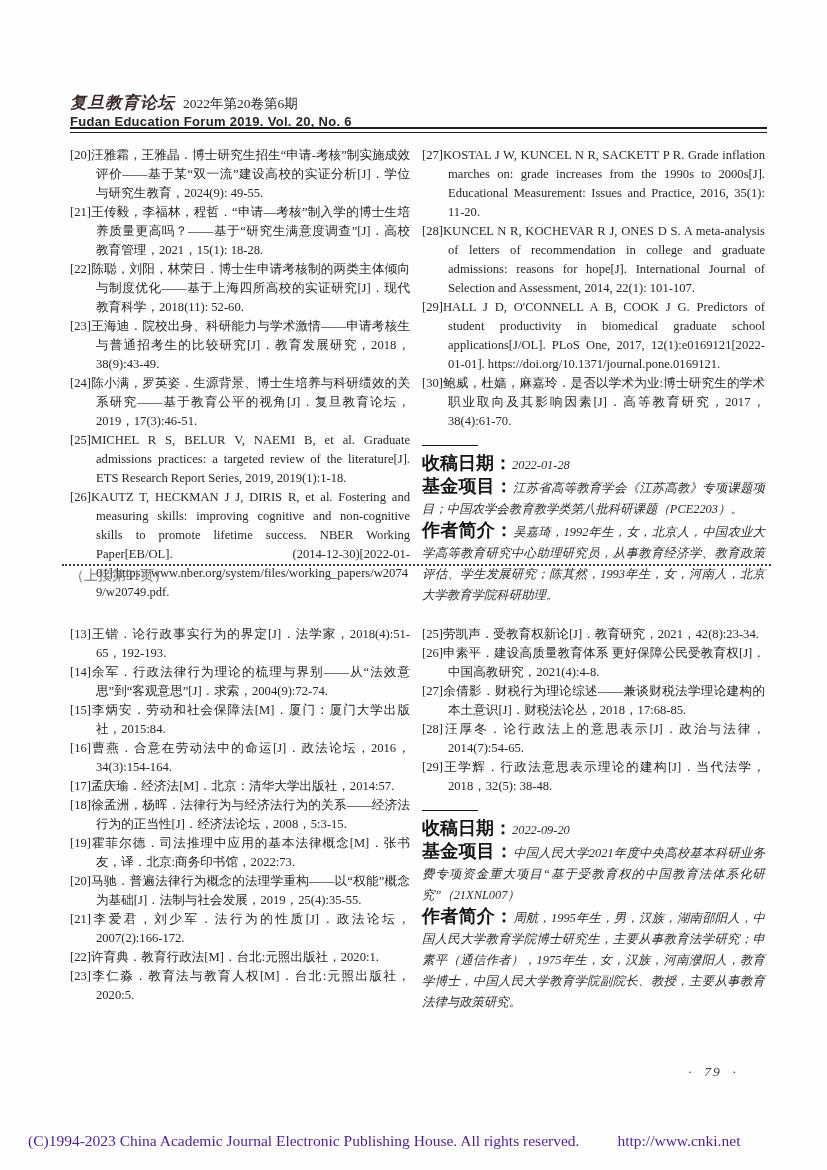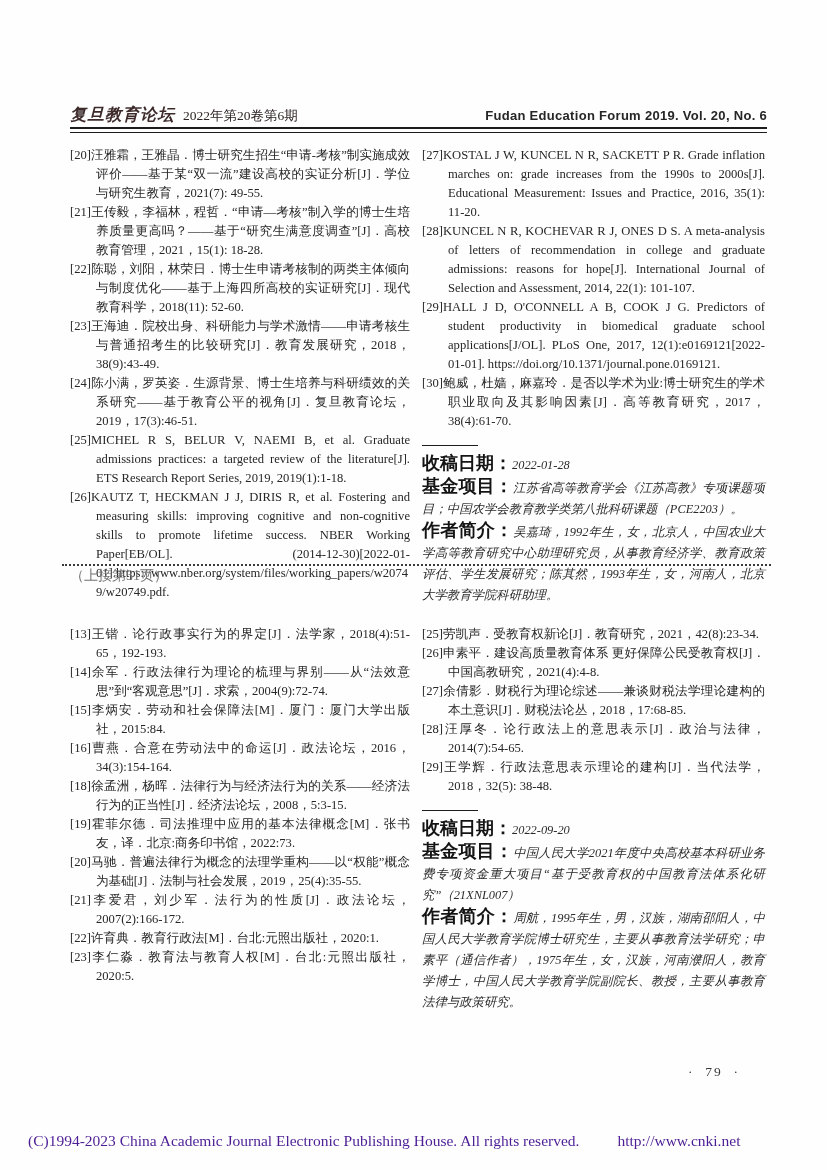--- a/index.html
+++ b/index.html
@@ -1,22 +1,22 @@
 <!DOCTYPE html>
 <html><head>
 <meta charset="utf-8">
 <style>
   html,body{margin:0;padding:0;}
   body{
     width:827px;height:1170px;position:relative;background:#fefefe;
     font-family:"Liberation Serif","DejaVu Serif",serif;color:#2b2b2b;
     overflow:hidden;
   }
-  .header{position:absolute;left:70px;right:60px;top:104px;display:flex;
-    justify-content:space-between;align-items:baseline;}
+  .header{position:absolute;left:70px;right:60px;top:92px;display:flex;
+    justify-content:space-between;align-items:baseline;flex-direction:column;}
   .hdr-cn{font-size:13.5px;color:#2e2424;}
   .hdr-cn .jname{font-weight:bold;font-style:italic;font-size:16.5px;letter-spacing:1px;margin-right:8px;color:#3d2b2b;}
   .hdr-en{font-family:"Liberation Sans","DejaVu Sans",sans-serif;font-weight:bold;
     font-size:13px;color:#262626;letter-spacing:.3px;}
   .rule-thick{position:absolute;left:70px;right:60px;top:127px;height:0;border-top:2.5px solid #1c1c1c;}
   .rule-thin{position:absolute;left:70px;right:60px;top:132px;height:0;border-top:1px solid #1c1c1c;}
 
   .col{position:absolute;width:340px;font-size:12.6px;line-height:19px;
     text-align:justify;color:#262626;}
   .ref{margin:0;padding-left:26px;text-indent:-26px;overflow-wrap:anywhere;}
@@ -30,39 +30,39 @@
   .shortrule{width:56px;border-top:1.6px solid #1c1c1c;margin:0 0 7px 0;height:0;}
   .note{margin:0;font-style:italic;line-height:21px;font-size:12.4px;color:#2a2a2a;overflow-wrap:anywhere;}
   .note-label{font-style:normal;font-weight:bold;
     font-family:"Liberation Sans","DejaVu Sans",sans-serif;font-size:18px;color:#141414;}
 
   .divider{position:absolute;left:62px;right:56px;top:564px;height:0;
     border-top:2px dotted #3a3a3a;}
   .cont-note{position:absolute;left:70px;top:567px;font-size:14px;color:#737373;}
 
   .page-num{position:absolute;left:688px;top:1064px;font-size:13.5px;color:#3a3a3a;
-    letter-spacing:2px;white-space:pre;}
+    letter-spacing:2px;white-space:pre;font-style:italic;}
   .footer{position:absolute;left:28px;top:1132px;right:20px;
     color:#4c1d95;font-size:15.5px;white-space:nowrap;}
   .footer .url{margin-left:38px;}
 </style>
 </head>
 <body>
 
 <div class="header">
   <div class="hdr-cn">
     <span class="jname">复旦教育论坛</span><span>2022年第20卷第6期</span>
   </div>
   <div class="hdr-en">Fudan Education Forum 2019. Vol. 20, No. 6</div>
 </div>
 <div class="rule-thick"></div>
 <div class="rule-thin"></div>
 
 <div class="col s1-left">
-    <p class="ref">[20]汪雅霜，王雅晶．博士研究生招生“申请-考核”制实施成效评价——基于某“双一流”建设高校的实证分析[J]．学位与研究生教育，2021(7): 49-55.</p>
+    <p class="ref">[20]汪雅霜，王雅晶．博士研究生招生“申请-考核”制实施成效评价——基于某“双一流”建设高校的实证分析[J]．学位与研究生教育，2024(9): 49-55.</p>
     <p class="ref">[21]王传毅，李福林，程哲．“申请—考核”制入学的博士生培养质量更高吗？——基于“研究生满意度调查”[J]．高校教育管理，2021，15(1): 18-28.</p>
     <p class="ref">[22]陈聪，刘阳，林荣日．博士生申请考核制的两类主体倾向与制度优化——基于上海四所高校的实证研究[J]．现代教育科学，2018(11): 52-60.</p>
     <p class="ref">[23]王海迪．院校出身、科研能力与学术激情——申请考核生与普通招考生的比较研究[J]．教育发展研究，2018，38(9):43-49.</p>
     <p class="ref">[24]陈小满，罗英姿．生源背景、博士生培养与科研绩效的关系研究——基于教育公平的视角[J]．复旦教育论坛，2019，17(3):46-51.</p>
     <p class="ref">[25]MICHEL R S, BELUR V, NAEMI B, et al. Graduate admissions practices: a targeted review of the literature[J]. ETS Research Report Series, 2019, 2019(1):1-18.</p>
     <p class="ref">[26]KAUTZ T, HECKMAN J J, DIRIS R, et al. Fostering and measuring skills: improving cognitive and non-cognitive skills to promote lifetime success. NBER Working Paper[EB/OL]. (2014-12-30)[2022-01-01].https://www.nber.org/system/files/working_papers/w20749/w20749.pdf.</p>
   </div>
 
 <div class="col s1-right">
   <div>
@@ -82,20 +82,21 @@
 </div>
 
 <div class="divider"></div>
 <div class="cont-note">（上接第31页）</div>
 
 <div class="col s2-left">
     <p class="ref">[13]王锴．论行政事实行为的界定[J]．法学家，2018(4):51-65，192-193.</p>
     <p class="ref">[14]余军．行政法律行为理论的梳理与界别——从“法效意思”到“客观意思”[J]．求索，2004(9):72-74.</p>
     <p class="ref">[15]李炳安．劳动和社会保障法[M]．厦门：厦门大学出版社，2015:84.</p>
     <p class="ref">[16]曹燕．合意在劳动法中的命运[J]．政法论坛，2016，34(3):154-164.</p>
+    <p class="ref">[17]孟庆瑜．经济法[M]．北京：清华大学出版社，2014:57.</p>
     <p class="ref">[18]徐孟洲，杨晖．法律行为与经济法行为的关系——经济法行为的正当性[J]．经济法论坛，2008，5:3-15.</p>
     <p class="ref">[19]霍菲尔德．司法推理中应用的基本法律概念[M]．张书友，译．北京:商务印书馆，2022:73.</p>
     <p class="ref">[20]马驰．普遍法律行为概念的法理学重构——以“权能”概念为基础[J]．法制与社会发展，2019，25(4):35-55.</p>
     <p class="ref">[21]李爱君，刘少军．法行为的性质[J]．政法论坛，2007(2):166-172.</p>
     <p class="ref">[22]许育典．教育行政法[M]．台北:元照出版社，2020:1.</p>
     <p class="ref">[23]李仁淼．教育法与教育人权[M]．台北:元照出版社，2020:5.</p>
   </div>
 
 <div class="col s2-right">
   <div>

